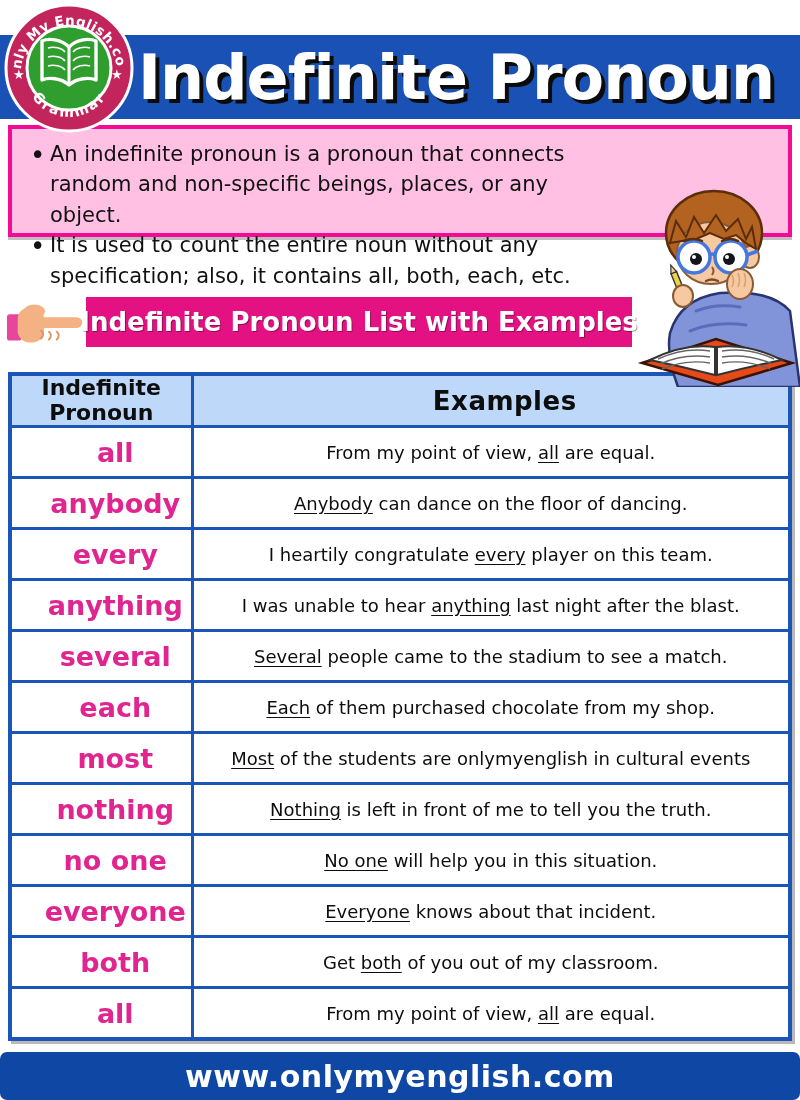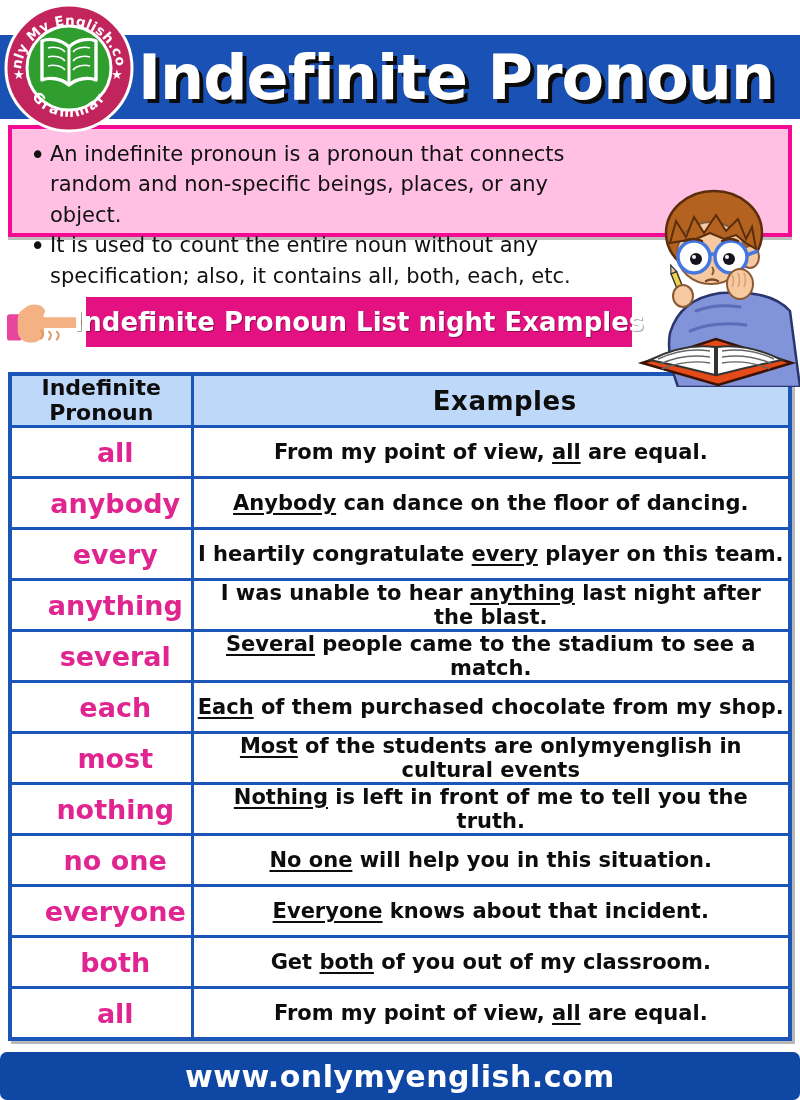--- a/index.html
+++ b/index.html
@@ -57,21 +57,21 @@
   thead th {
     background:#bdd8f8; color:#0d0d0d; height:52px; text-align:center;
     vertical-align:middle;
   }
   th.col-pronoun { width:182px; font-size:22px; line-height:1.12; padding:0 14px; }
   th.col-examples { font-size:26px; letter-spacing:0.5px; }
   tbody td { height:51px; text-align:center; vertical-align:middle; }
   td.pronoun-cell {
     color:#e02490; font-size:27px; font-weight:bold; width:182px;
   }
-  td.example-cell { font-size:21px; color:#0d0d0d; font-weight:700; padding:0 4px; }
+  td.example-cell { font-size:18px; color:#0d0d0d; font-weight:400; padding:0 4px; }
   td.example-cell .kw { text-decoration:underline; text-underline-offset:3px; }
   
   .footer {
     position:absolute; left:0; top:1052px; width:800px; height:48px;
     background:#0f47a5; display:flex; align-items:center; justify-content:center;border-radius:7px;
   }
   .footer span {
     color:#fff; font-size:30px; font-weight:bold; letter-spacing:0.5px;
   }
 </style>
@@ -116,21 +116,21 @@
 
   <svg class="hand" viewBox="0 0 84 58">
     <rect x="1" y="20" width="15" height="27" rx="3" fill="#e8459c"></rect>
     <rect x="12" y="13" width="27" height="36" rx="12" fill="#f4b183"></rect>
     <ellipse cx="29" cy="17" rx="11" ry="7" fill="#f4b183"></ellipse>
     <rect x="30" y="23" width="48" height="11" rx="5.5" fill="#f4b183"></rect>
     <path d="M36 37 q4 3 0 8 M44 38 q4 3 0 8 M52 38 q4 3 0 8" fill="none" stroke="#dd9663" stroke-width="2" stroke-linecap="round"></path>
   </svg>
 
   <div class="banner">
-    <span>Indefinite Pronoun List night Examples</span>
+    <span>Indefinite Pronoun List with Examples</span>
   </div>
 
   <svg class="character" viewBox="0 0 164 204">
 
     <path d="M34 150 Q44 116 84 110 Q134 106 154 128 L164 204 L42 204 Q30 172 34 150 Z" fill="#8194da" stroke="#2a356f" stroke-width="2.5"></path>
     <path d="M60 128 Q80 120 104 124 M54 148 Q78 138 110 142" fill="none" stroke="#5b6cba" stroke-width="3" stroke-linecap="round"></path>
 
     <ellipse cx="78" cy="50" rx="48" ry="42" fill="#b4621f" stroke="#5a2d0c" stroke-width="2.5"></ellipse>
 
     <ellipse cx="75" cy="70" rx="34" ry="31" fill="#f6c9a0" stroke="#8a5a34" stroke-width="2"></ellipse>

